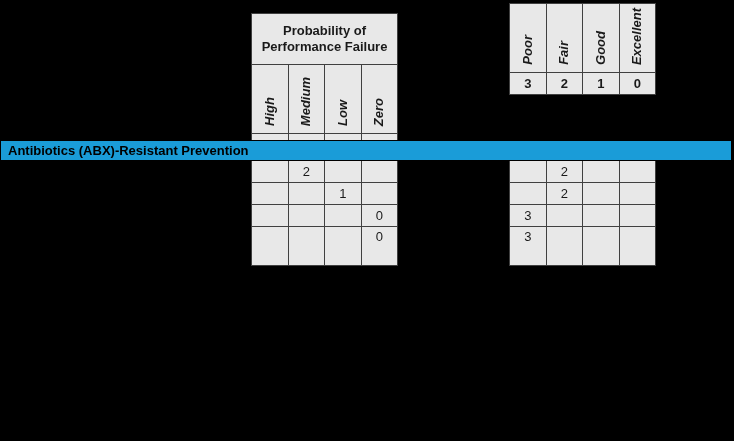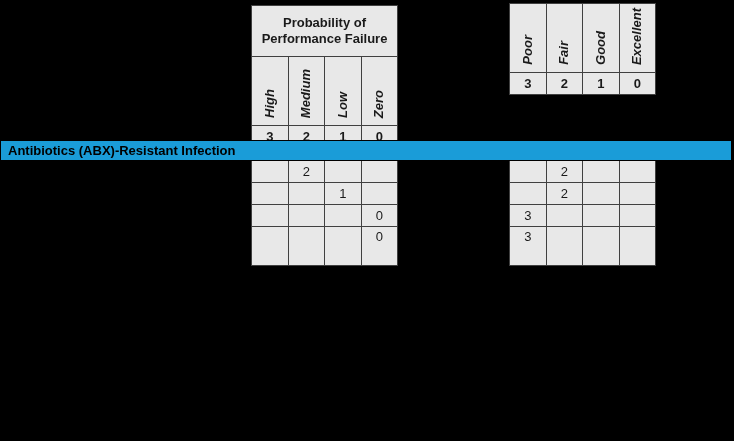--- a/index.html
+++ b/index.html
@@ -57,21 +57,21 @@
   .num-cell {
     height: 21px;
     font-weight: bold;
   }
   .data-cell { height: 21px; }
   .data-row-last .data-cell {
     height: 36px;
     vertical-align: top;
     padding-top: 2px;
   }
-  .hdr-left  { left: 251px; top: 5px; }
+  .hdr-left  { left: 251px; top: 13px; }
   .hdr-right { left: 509px; top: 3px; }
   .data-left  { left: 251px; top: 160px; }
   .data-right { left: 509px; top: 160px; }
   .banner {
     position: absolute;
     left: 0;
     top: 140px;
     width: 732px;
     height: 21px;
     background: #1a9cd8;
@@ -122,21 +122,21 @@
     <tr>
       <td class="num-cell">3</td>
       <td class="num-cell">2</td>
       <td class="num-cell">1</td>
       <td class="num-cell">0</td>
     </tr>
   </tbody>
     </table>
 
   <div class="banner">
-    <span>Antibiotics (ABX)-Resistant Infection</span>
+    <span>Antibiotics (ABX)-Resistant Prevention</span>
   </div>
 
   <table class="score-table data-left">
     <tbody>
         <tr>
       <td class="data-cell"></td>
       <td class="data-cell">2</td>
       <td class="data-cell"></td>
       <td class="data-cell"></td>
     </tr>

